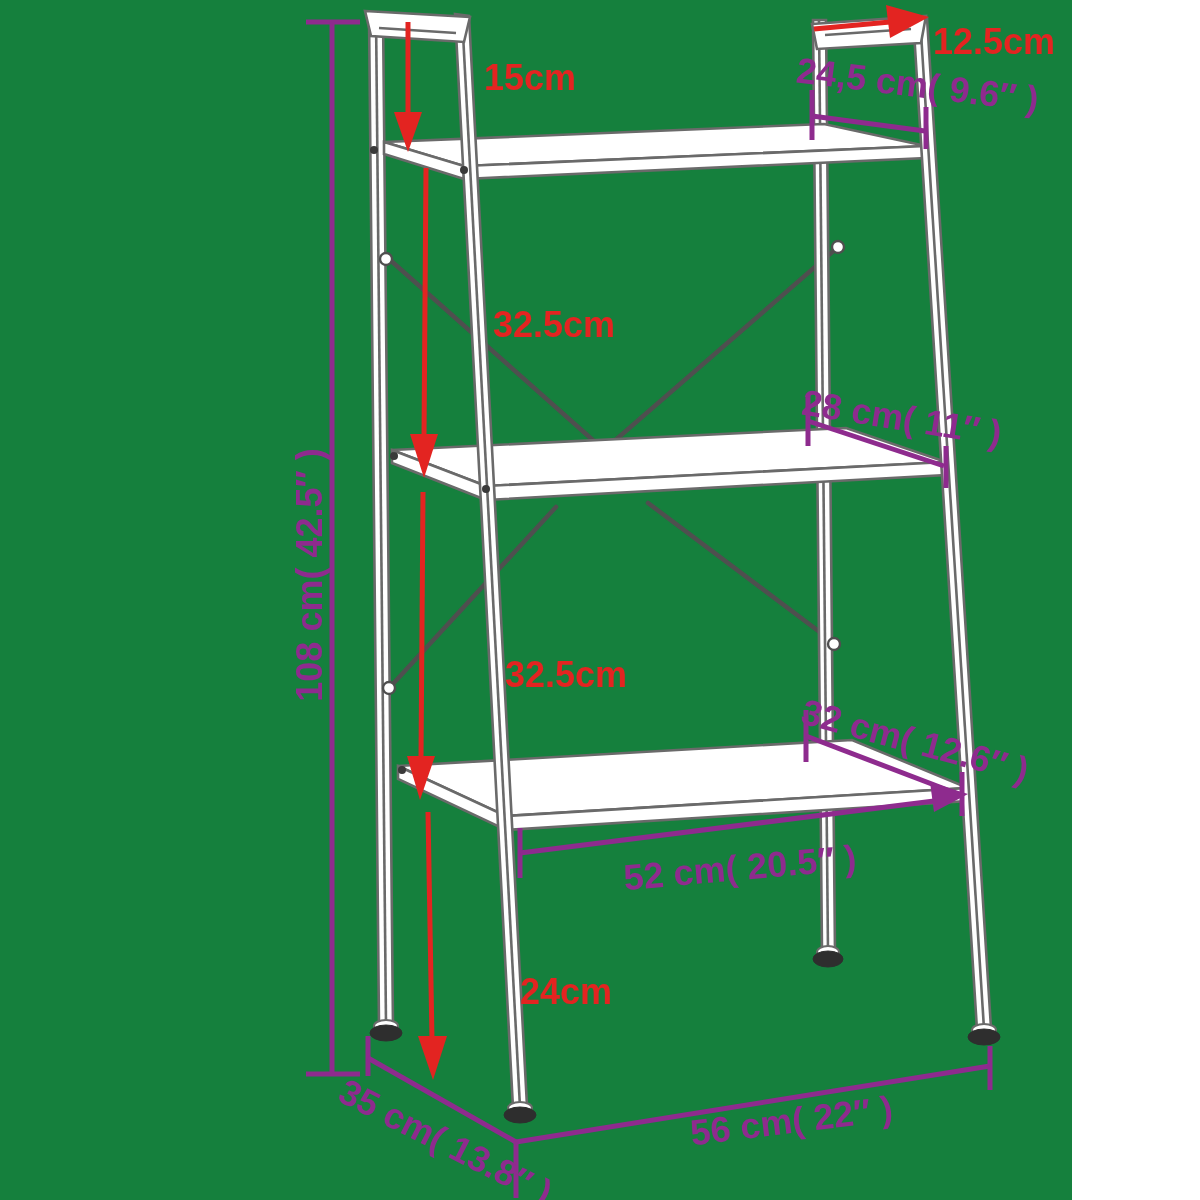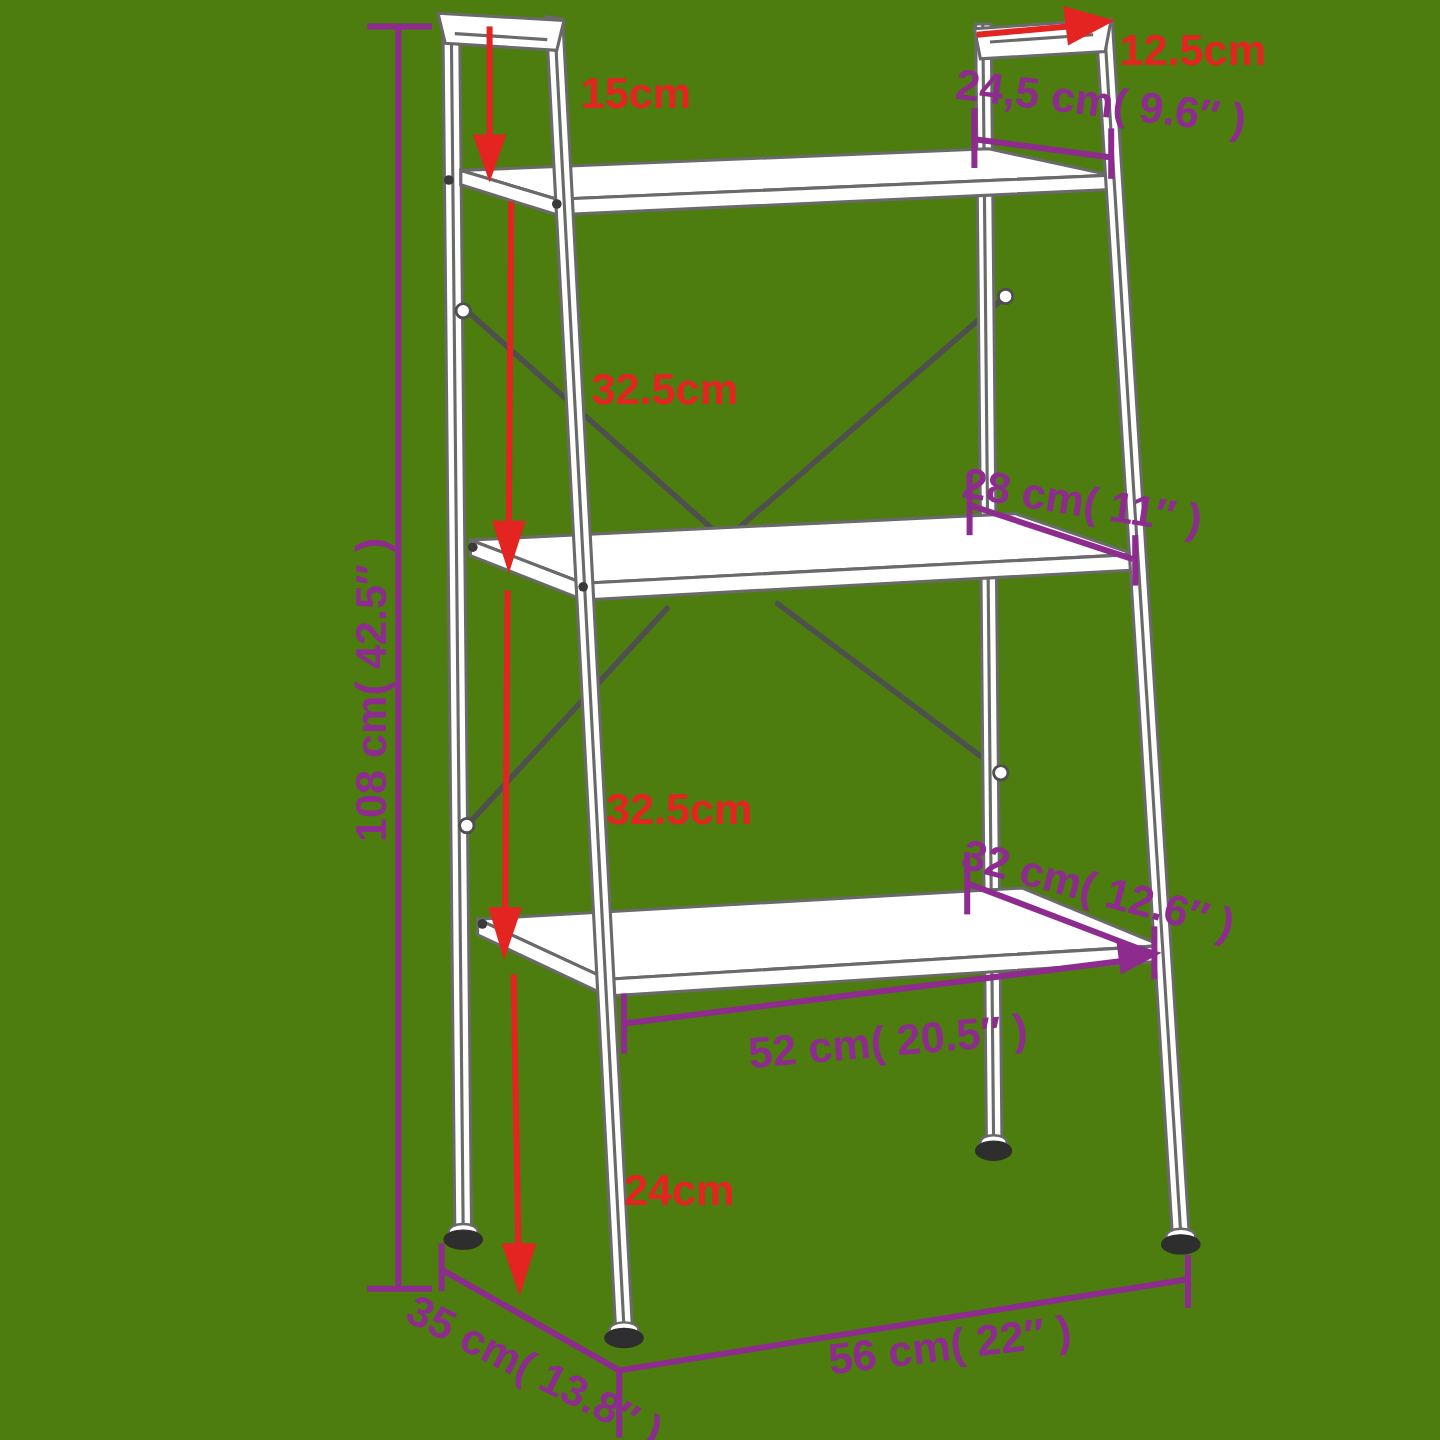--- a/index.html
+++ b/index.html
@@ -1,19 +1,19 @@
 <!DOCTYPE html>
 <html><head>
 <meta charset="utf-8">
 <style>
   html,body{margin:0;padding:0;background:#ffffff;}
   .canvas{
     position:relative;
-    width:1200px;height:1200px;
-    background:#4d7c0f;
+    width:1072px;height:1200px;
+    background:#15803d;
     font-family:"Liberation Sans", sans-serif;
     overflow:hidden;
   }
   svg{position:absolute;left:0;top:0;}
   .struct{stroke:#6a6a6a;stroke-width:2.6;fill:none;}
   .struct-fill{stroke:#6a6a6a;stroke-width:2.6;fill:#ffffff;}
   .brace{stroke:#4f4f4f;stroke-width:4.5;fill:none;stroke-linecap:round;}
   .screw{stroke:#4f4f4f;stroke-width:2.4;fill:#ffffff;}
   .dot{fill:#3a3a3a;stroke:none;}
   .foot{fill:#2e2e2e;stroke:#2e2e2e;stroke-width:1;}

